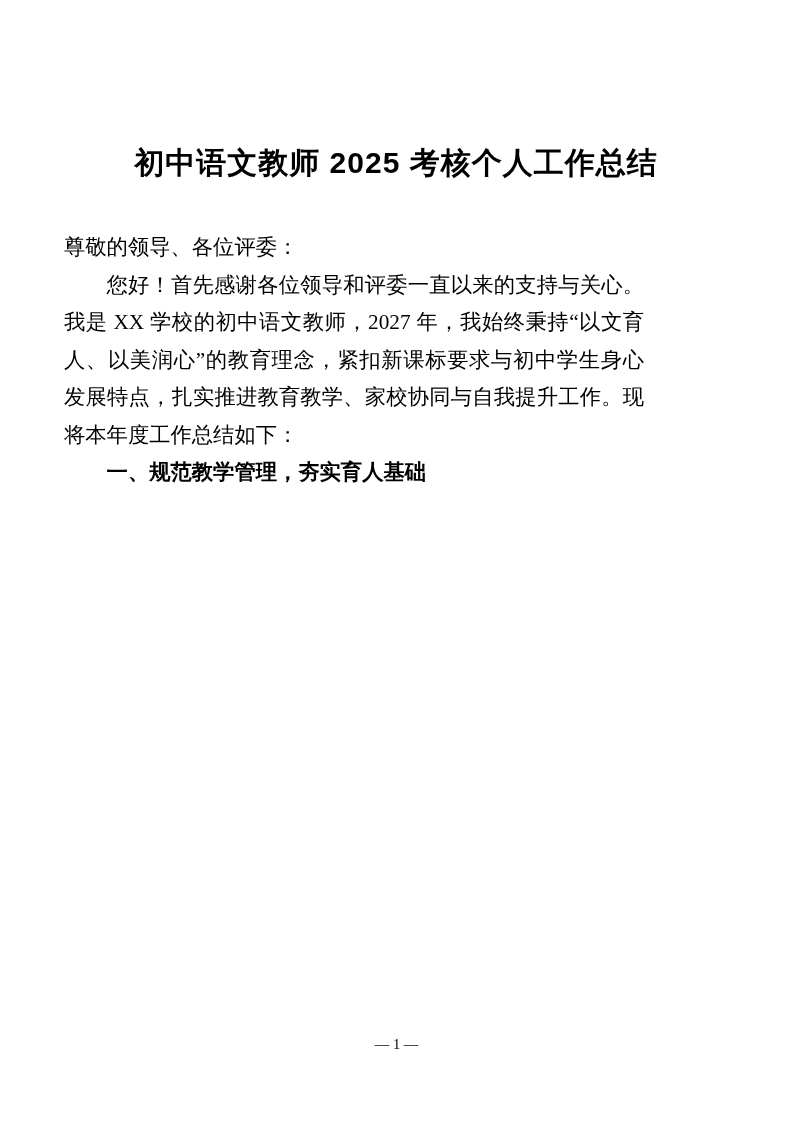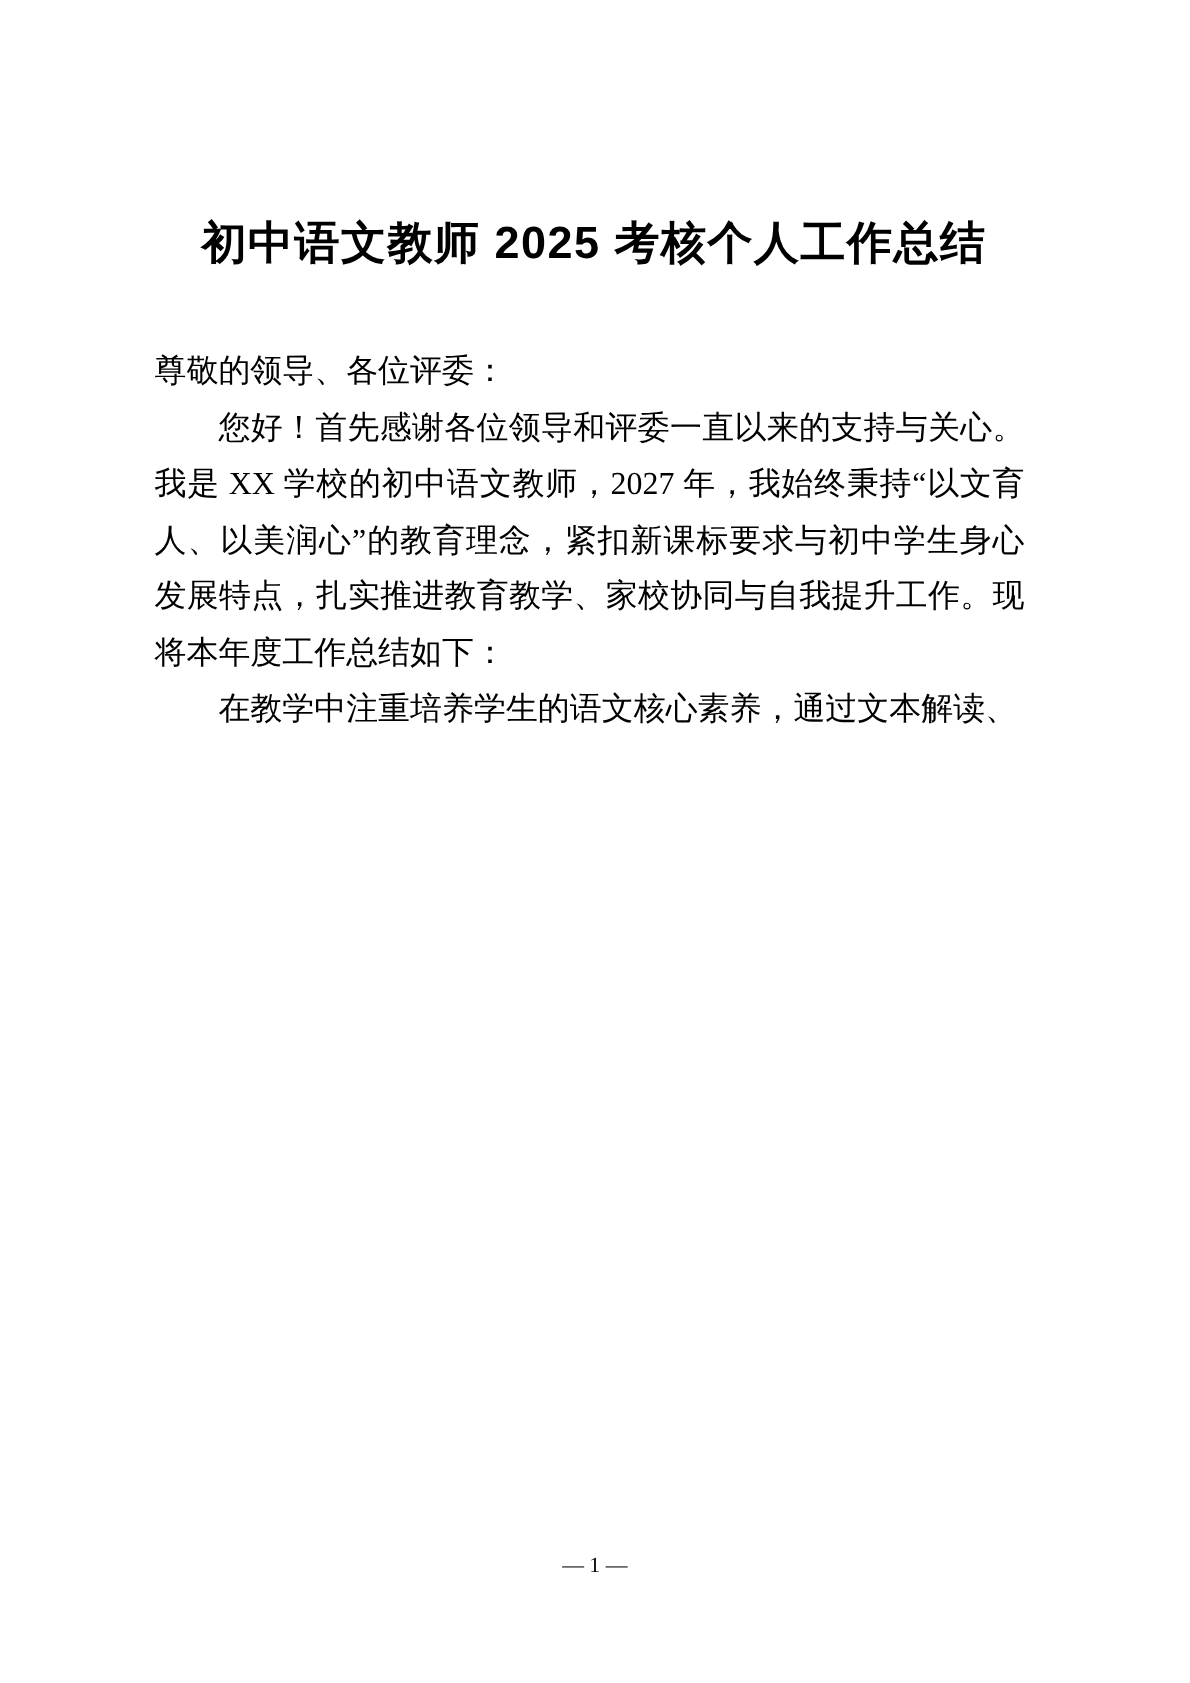--- a/index.html
+++ b/index.html
@@ -21,21 +21,21 @@
     padding: 0 100px;
     text-align: center;
     font-family: "Liberation Sans", sans-serif;
     font-weight: bold;
     font-size: 30px;
     line-height: 39px;
     letter-spacing: 1px;
   }
   .doc-body {
     margin-top: 47px;
-    margin-left: 103px;
+    margin-left: 64px;
     width: 580px;
     font-size: 21.3px;
     line-height: 37.5px;
     text-align: justify;
     text-justify: inter-ideograph;
   }
   .doc-body p {
     margin: 0;
     padding: 0;
   }
@@ -62,18 +62,18 @@
 </head>
 <body>
 
 <div class="page">
 
   <h1 class="doc-title">初中语文教师 2025 考核个人工作总结</h1>
 
   <div class="doc-body">
     <p class="para-salutation">尊敬的领导、各位评委：</p>
     <p class="para-indent">您好！首先感谢各位领导和评委一直以来的支持与关心。我是 XX 学校的初中语文教师，2027 年，我始终秉持“以文育人、以美润心”的教育理念，紧扣新课标要求与初中学生身心发展特点，扎实推进教育教学、家校协同与自我提升工作。现将本年度工作总结如下：</p>
-    <p class="para-indent">在教学中注重培养学生的语文核心素养，通过文本解读、</p>
+    <p class="para-heading">一、规范教学管理，夯实育人基础</p>
   </div>
 
   <div class="page-footer">— 1 —</div>
 
 </div>
 
 </body></html>

